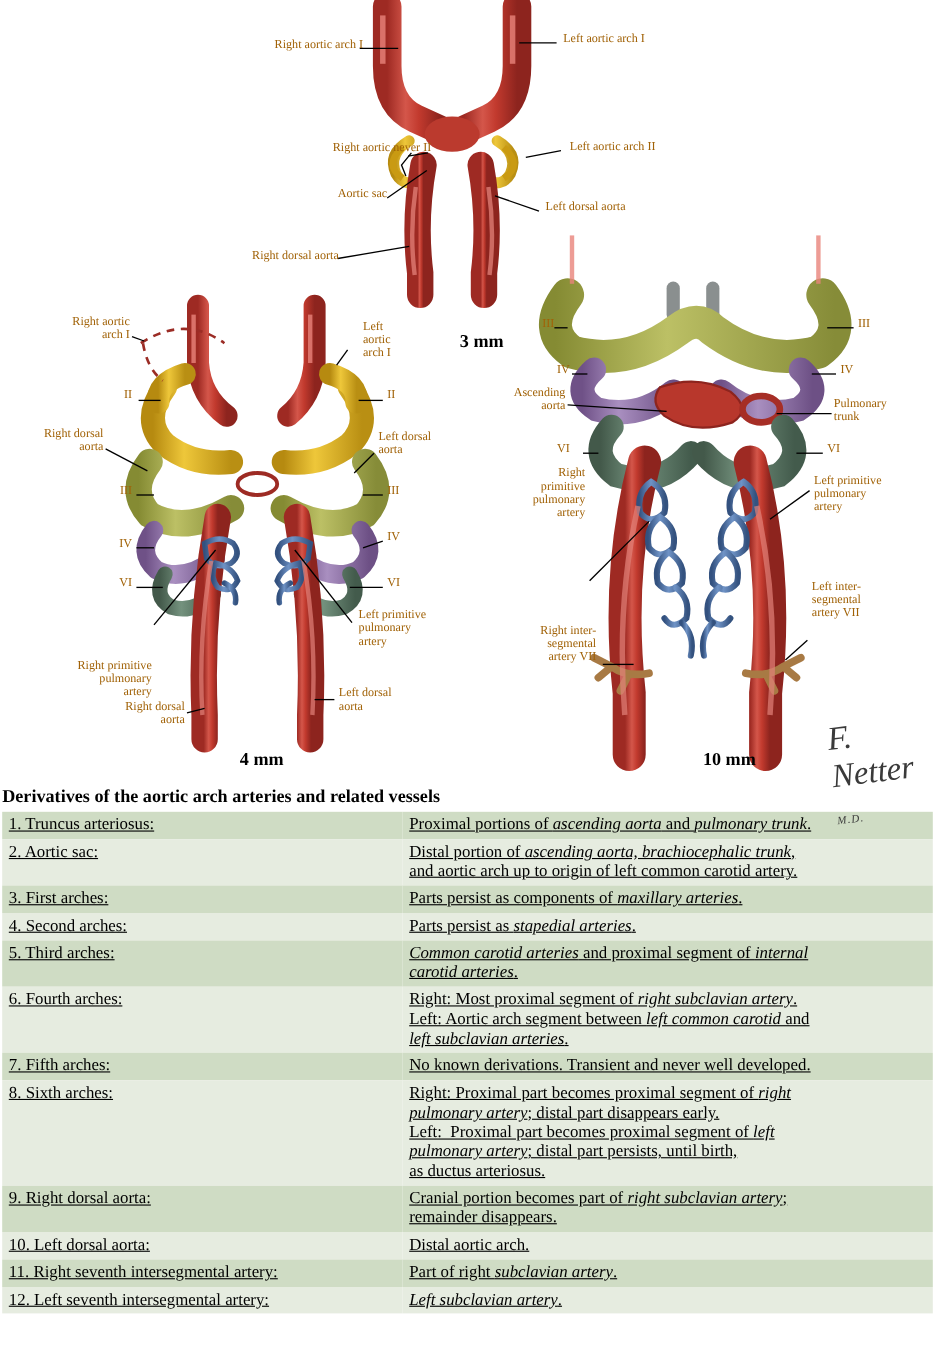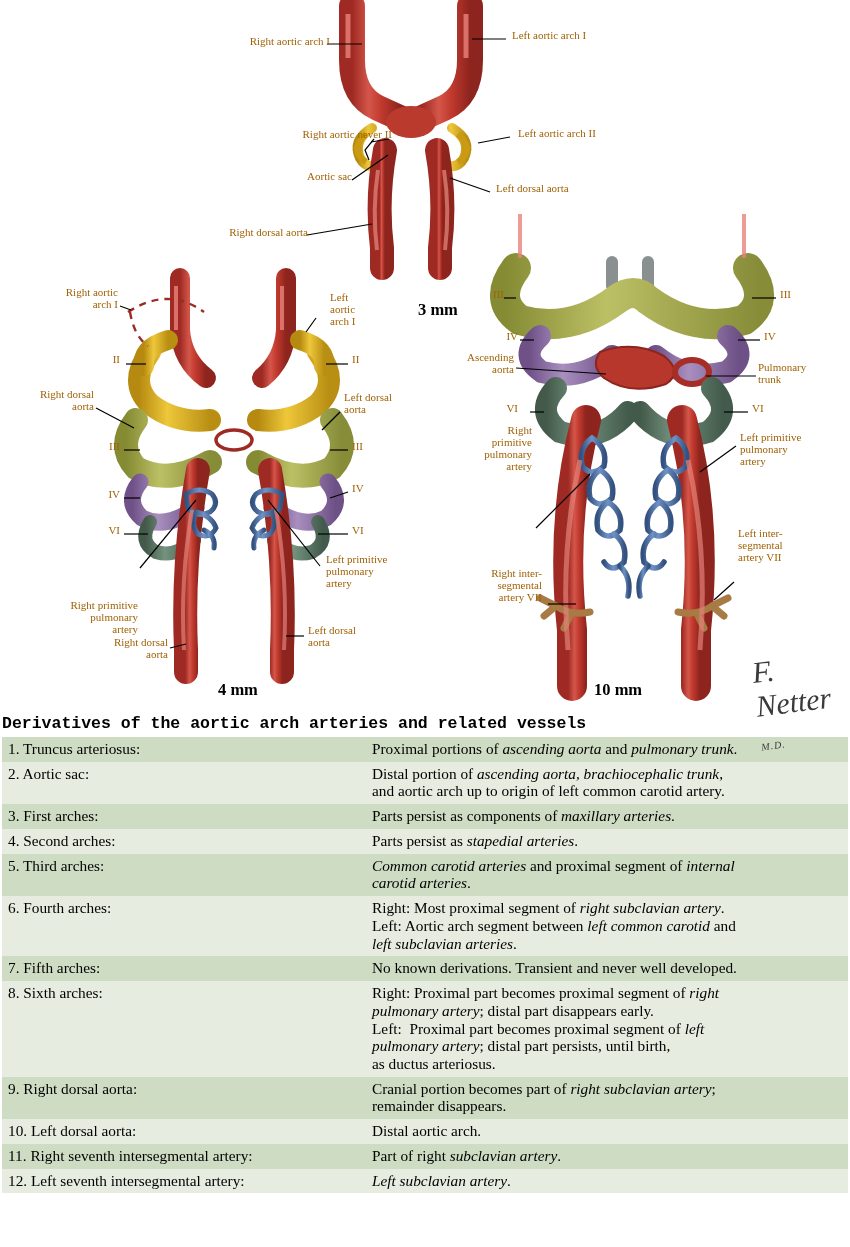--- a/index.html
+++ b/index.html
@@ -51,34 +51,35 @@
     color: #3a3a3a;
     transform: rotate(-7deg);
   }
   .sig small {
     font-size: 10px;
     letter-spacing: 1px;
   }
 
   
   #caption {
-    font-family: Liberation Mono, monospace;
+    font-family: Liberation Serif, serif;
     font-weight: bold;
     font-size: 16.5px;
     padding: 2px 0 4px 2px;
   }
 
   
   #tbl {
     width: 846px;
     margin: 0 2px;
     border-collapse: collapse;
     table-layout: fixed;
     font-family: "Liberation Serif", serif;
     font-size: 15.3px;
+    text-decoration: underline;
   }
   #tbl td {
     vertical-align: top;
     padding: 3px 6px 4px 6px;
     line-height: 1.16;
   }
   #tbl td.term {
     width: 352px;
   }
   #tbl tr.a td { background: #cfdcc4; }
@@ -329,21 +330,21 @@
 artery</div>
   <div class="lbl" style="left:740px; top:432px;">Left primitive
 pulmonary
 artery</div>
   <div class="lbl r" style="left:430px; top:568px; width:112px;">Right inter-
 segmental
 artery VII</div>
   <div class="lbl" style="left:738px; top:528px;">Left inter-
 segmental
 artery VII</div>
-  <div class="scale" style="left:594px; top:680px;">10 mm</div>
+  <div class="scale" style="left:639px; top:680px;">10 mm</div>
 
   <div class="sig" style="left:756px; top:650px;">
     <span>F. Netter</span><br>
     <small>M.D.</small>
   </div>
 </div>
 
 <div id="caption">Derivatives of the aortic arch arteries and related vessels</div>
 
 <table id="tbl">

